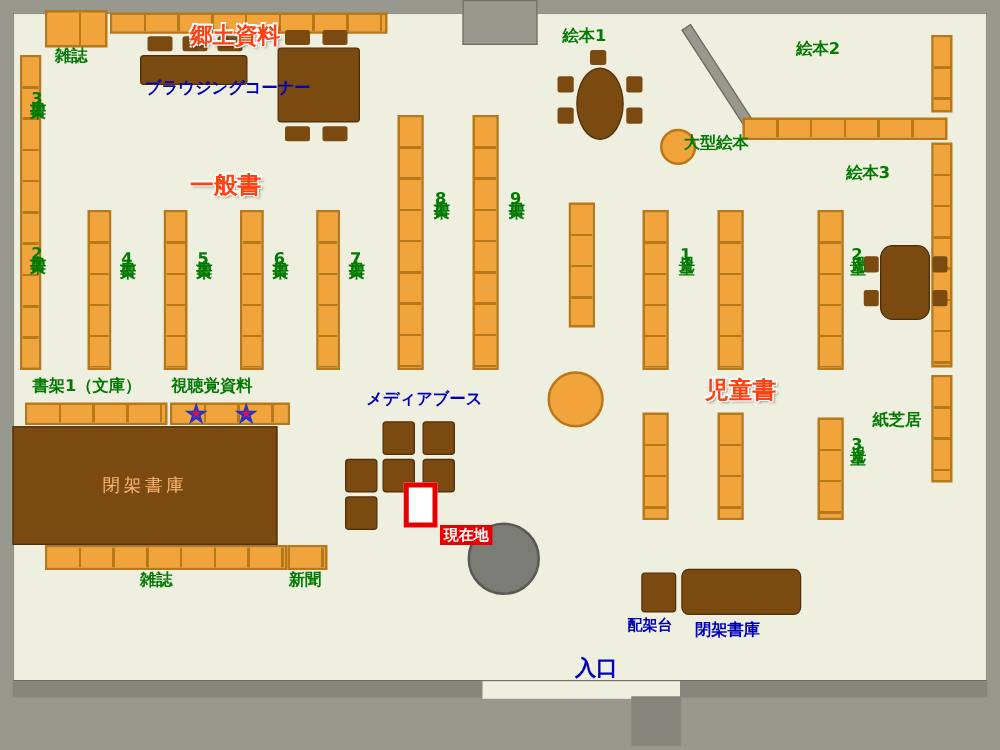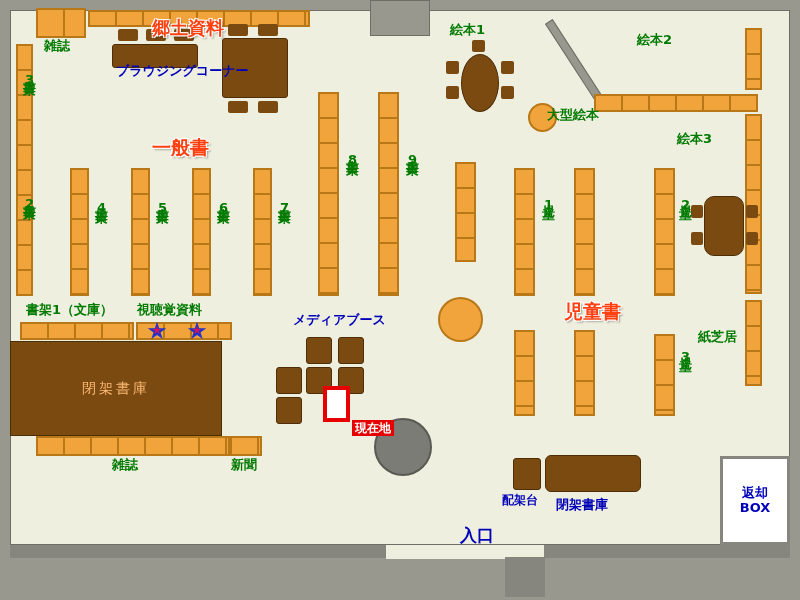--- a/index.html
+++ b/index.html
@@ -107,24 +107,20 @@
   <div class="abs tbl" style="left:306px;top:367px;width:26px;height:27px"></div>
   <div class="abs tbl" style="left:338px;top:367px;width:26px;height:27px"></div>
   <div class="abs tbl" style="left:276px;top:397px;width:26px;height:27px"></div>
   <div class="abs redbooth" style="left:323px;top:386px;width:27px;height:36px"></div>
 
   <div class="abs pillar" style="left:374px;top:418px;width:58px;height:58px"></div>
 
   <div class="abs tbl" style="left:513px;top:458px;width:28px;height:32px"></div>
   <div class="abs tbl" style="left:545px;top:455px;width:96px;height:37px;border-radius:6px"></div>
 
-  <div class="abs boxroom" style="left:720px;top:456px;width:70px;height:89px">
-    <span class="blabel prelines">返却
-BOX</span>
-  </div>
 
   <div class="abs glabel" style="left:44px;top:39px">雑誌</div>
   <div class="abs glabel vert" style="left:21px;top:70px">書架3</div>
   <div class="abs glabel vert" style="left:21px;top:194px">書架2</div>
   <div class="abs glabel vert" style="left:93px;top:198px">書架4</div>
   <div class="abs glabel vert" style="left:154px;top:198px">書架5</div>
   <div class="abs glabel vert" style="left:215px;top:198px">書架6</div>
   <div class="abs glabel vert" style="left:276px;top:198px">書架7</div>
   <div class="abs glabel vert" style="left:344px;top:150px">書架8</div>
   <div class="abs glabel vert" style="left:404px;top:150px">書架9</div>

